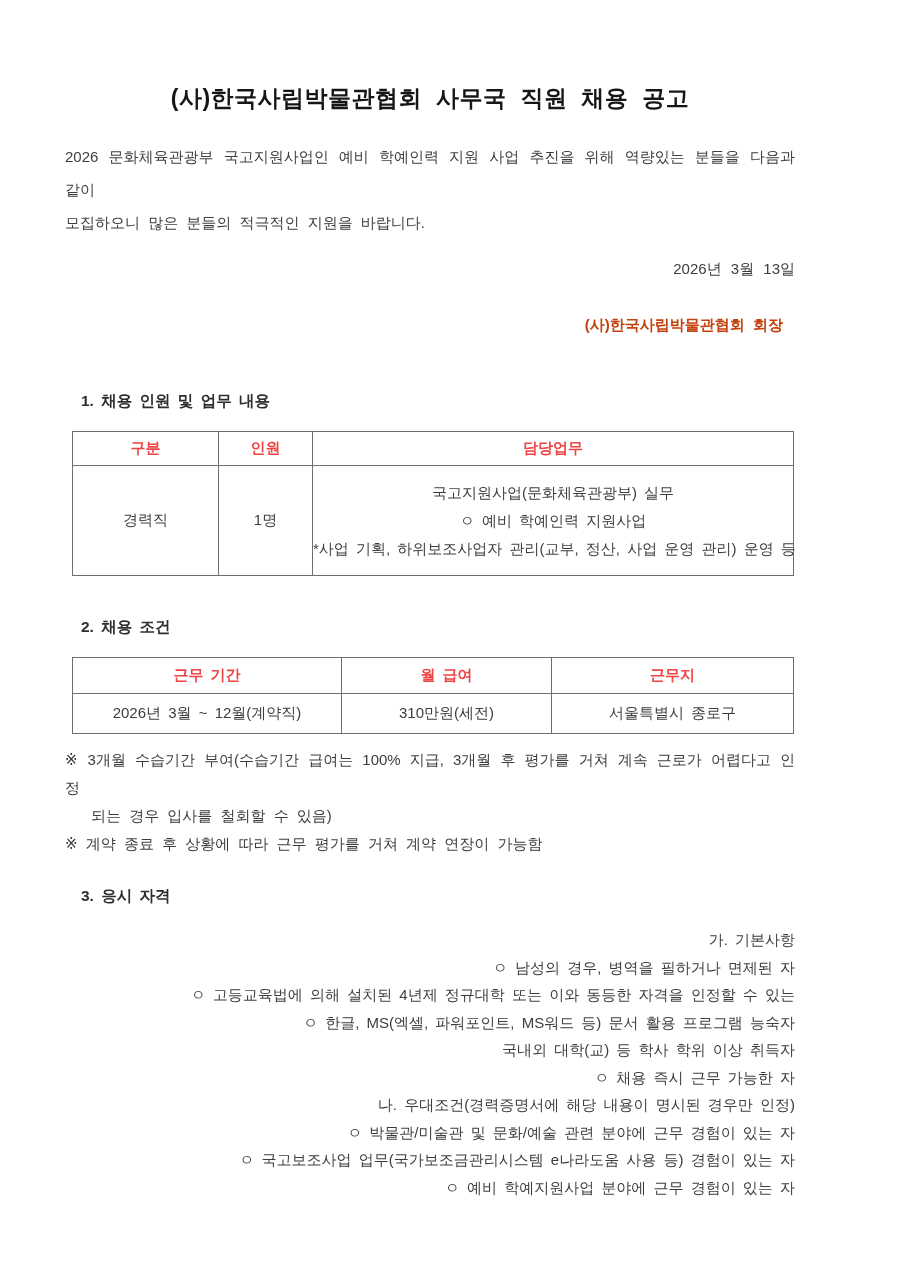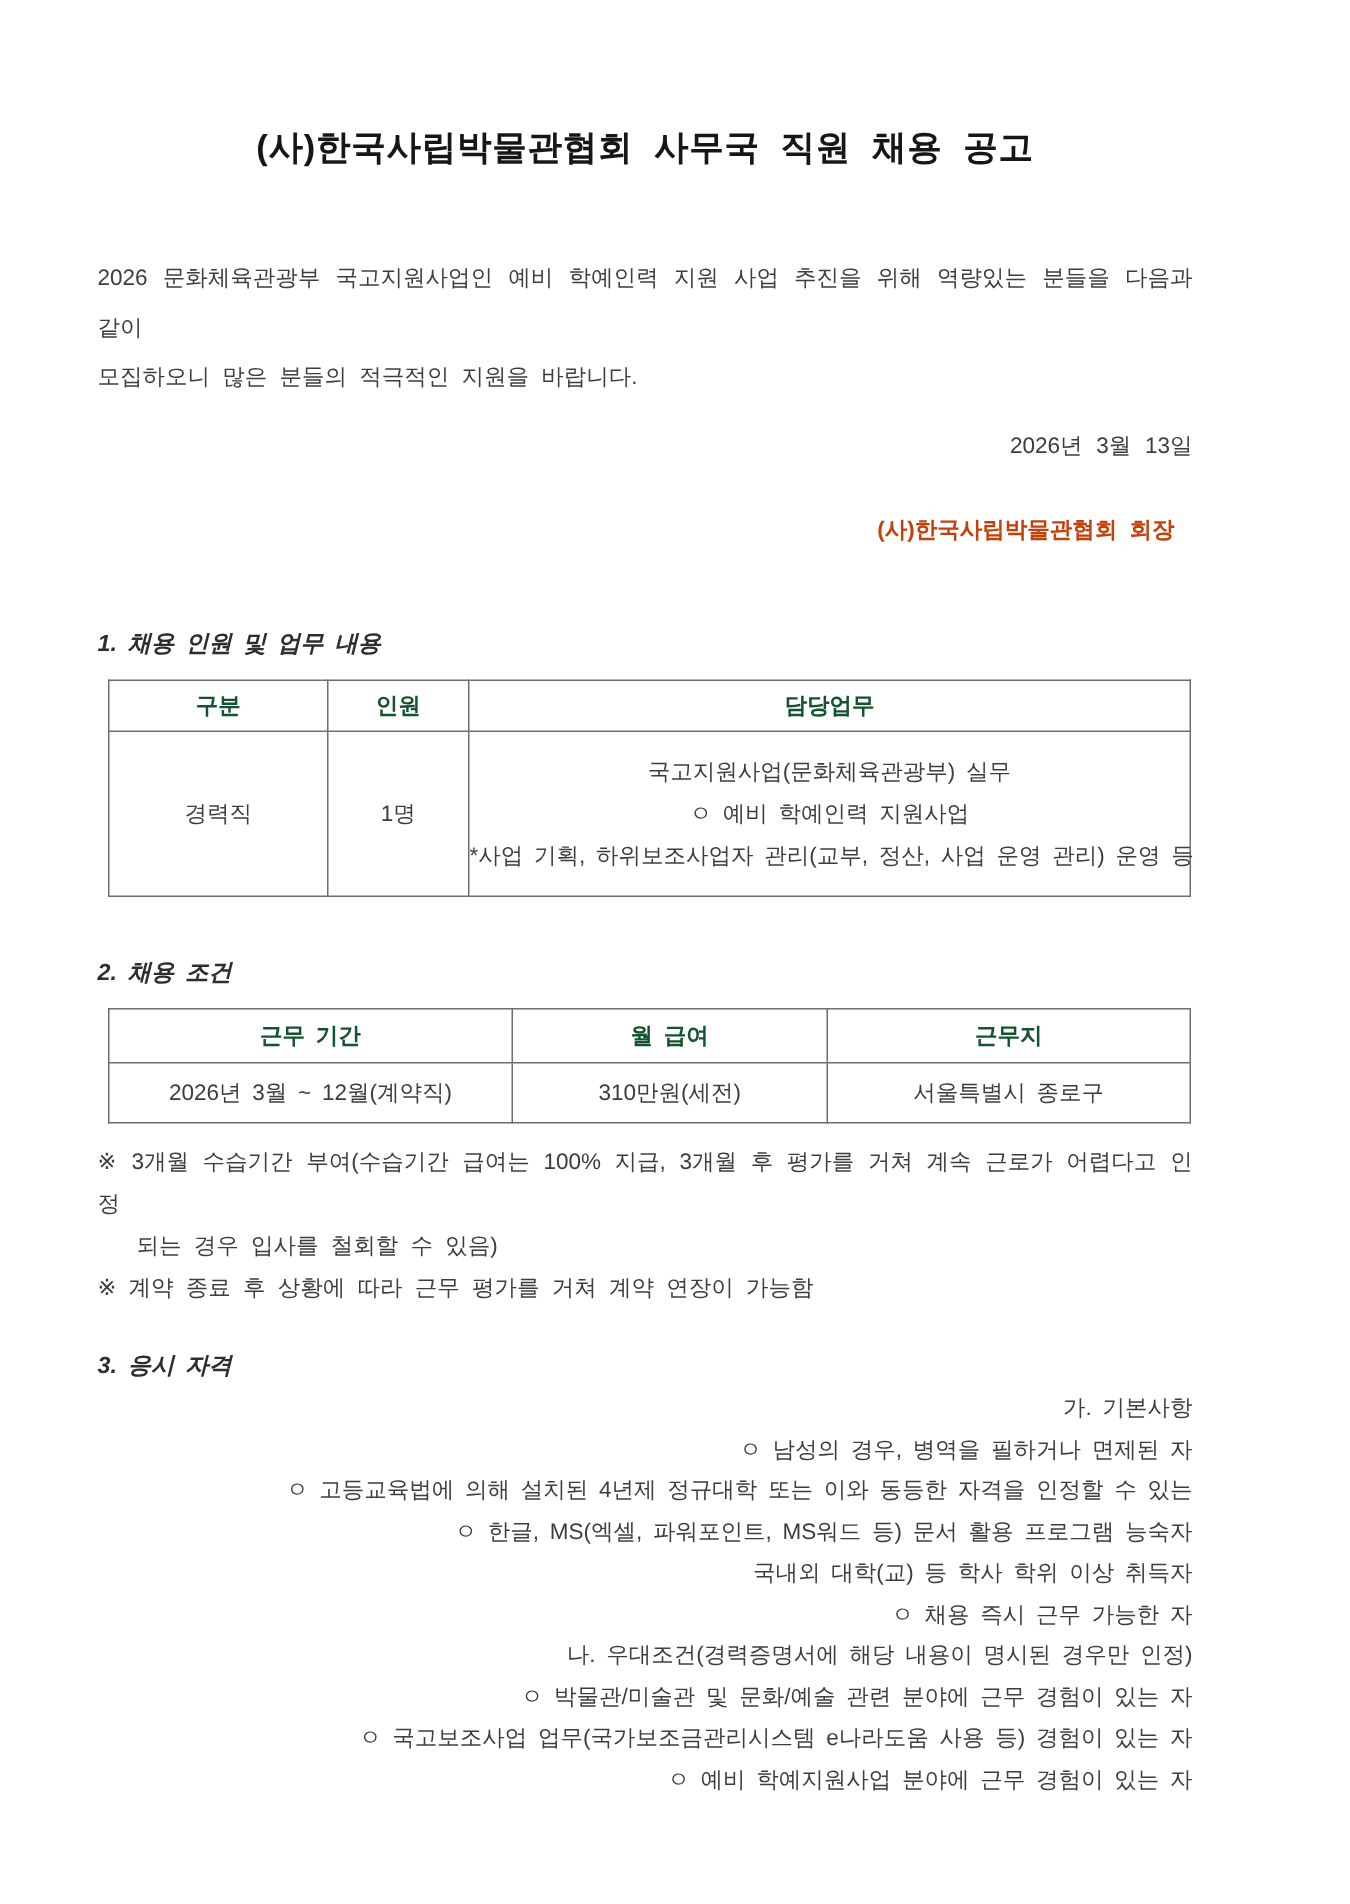--- a/index.html
+++ b/index.html
@@ -23,62 +23,61 @@
     color: #161616;
     text-align: center;
     word-spacing: 7px;
     letter-spacing: 0.5px;
   }
   .intro-line {
     margin: 0;
     line-height: 33px;
     word-spacing: 4px;
   }
-  .intro-first { margin-top: 56px; text-align: justify; text-align-last: justify; }
+  .intro-first { margin-top: 27px; text-align: justify; text-align-last: justify; }
   .date-line {
     margin: 16px 0 0 0;
     line-height: 28px;
     text-align: right;
     word-spacing: 5px;
   }
   .signature-line {
     margin: 28px 0 0 0;
     line-height: 28px;
     text-align: right;
     font-weight: 700;
     color: #c2410c;
     word-spacing: 4px;
     padding-right: 12px;
   }
   .sec-heading {
-    margin: 0;
+    margin: 16px;
     font-size: 15.5px;
     line-height: 28px;
     font-weight: 700;
     color: #2e2e2e;
     word-spacing: 3px;
-    font-style: italic;
   }
   .sec1-heading { margin-top: 48px; }
   .sec2-heading { margin-top: 37px; }
   .sec3-heading { margin-top: 24px; }
   table.doc-table {
     border-collapse: collapse;
     margin: 9px 0 0 7px;
     width: 721px;
     table-layout: fixed;
   }
   table.doc-table th, table.doc-table td {
     border: 1px solid #6e6e6e;
     text-align: center;
     vertical-align: middle;
     padding: 0;
     word-spacing: 3px;
   }
-  table.doc-table th { font-weight: 700; color: #14532d; }
+  table.doc-table th { font-weight: 700; color: #ef4444; }
   table.t1 thead tr { height: 34px; }
   table.t1 tbody tr { height: 110px; }
   table.t2 thead tr { height: 36px; }
   table.t2 tbody tr { height: 40px; }
   td.duties-cell { text-align: left; padding-left: 10px; padding-right: 6px; }
   .duty-line { line-height: 28px; white-space: nowrap; }
   .notes { margin-top: 12px; }
   .note-line { line-height: 28px; word-spacing: 4px; }
   .note-justify { text-align: justify; text-align-last: justify; }
   .note-cont { padding-left: 26px; }

